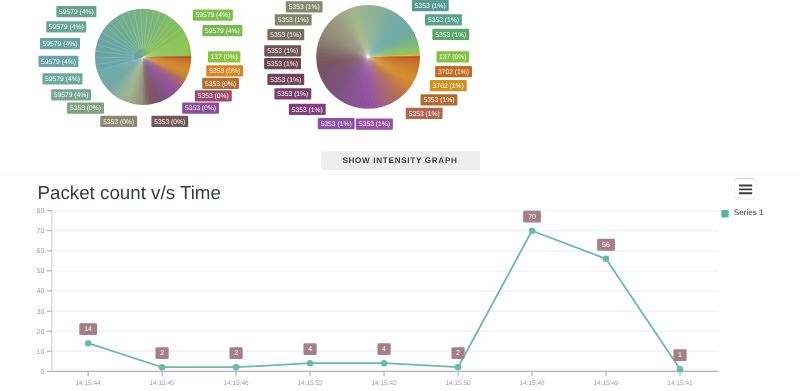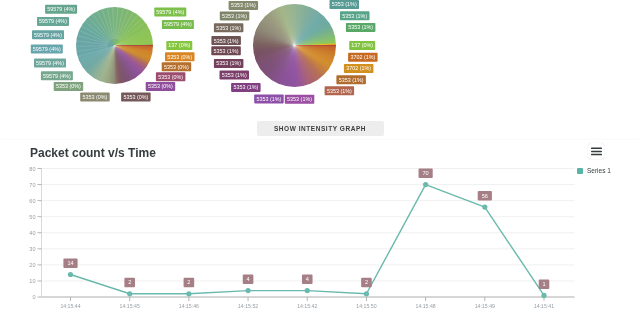--- a/index.html
+++ b/index.html
@@ -9,21 +9,21 @@
   .pie-svg{position:absolute;top:0;}
   .pie-body{position:absolute;border-radius:50%;}
   #pie1{left:4px;}
   #pie2{left:184px;}
   .btnwrap{position:absolute;left:0;top:117px;width:640px;text-align:center;}
   .intensity-btn{display:inline-block;background:#ededed;border:none;border-radius:2px;
      padding:0;width:127px;height:15px;line-height:15px;font-size:6.5px;font-weight:bold;
      letter-spacing:.55px;color:#3c3c3c;cursor:pointer;}
   .card{position:absolute;left:0;top:140px;width:640px;height:173px;background:#fff;
      box-shadow:0 1px 3px rgba(0,0,0,.10);}
-  .card-title{position:absolute;left:30px;top:6px;font-size:12px;font-weight:bold;color:#373d3f;}
+  .card-title{position:absolute;left:30px;top:6px;font-size:15px;font-weight:normal;color:#373d3f;}
   .menu-btn{position:absolute;left:588px;top:3px;width:16px;height:16px;border-radius:3px;
      background:#fff;box-shadow:0 0 1px rgba(0,0,0,.25);display:flex;align-items:center;justify-content:center;cursor:pointer;}
   .legend{position:absolute;left:577px;top:27px;display:flex;align-items:center;gap:4px;}
   .legend-swatch{width:6px;height:6px;background:#56b5a6;border-radius:1px;display:inline-block;}
   .legend-label{font-size:6.5px;color:#373d3f;}
   #linechart{position:absolute;left:0;top:0;}
 </style>
 </head>
 <body>
 

